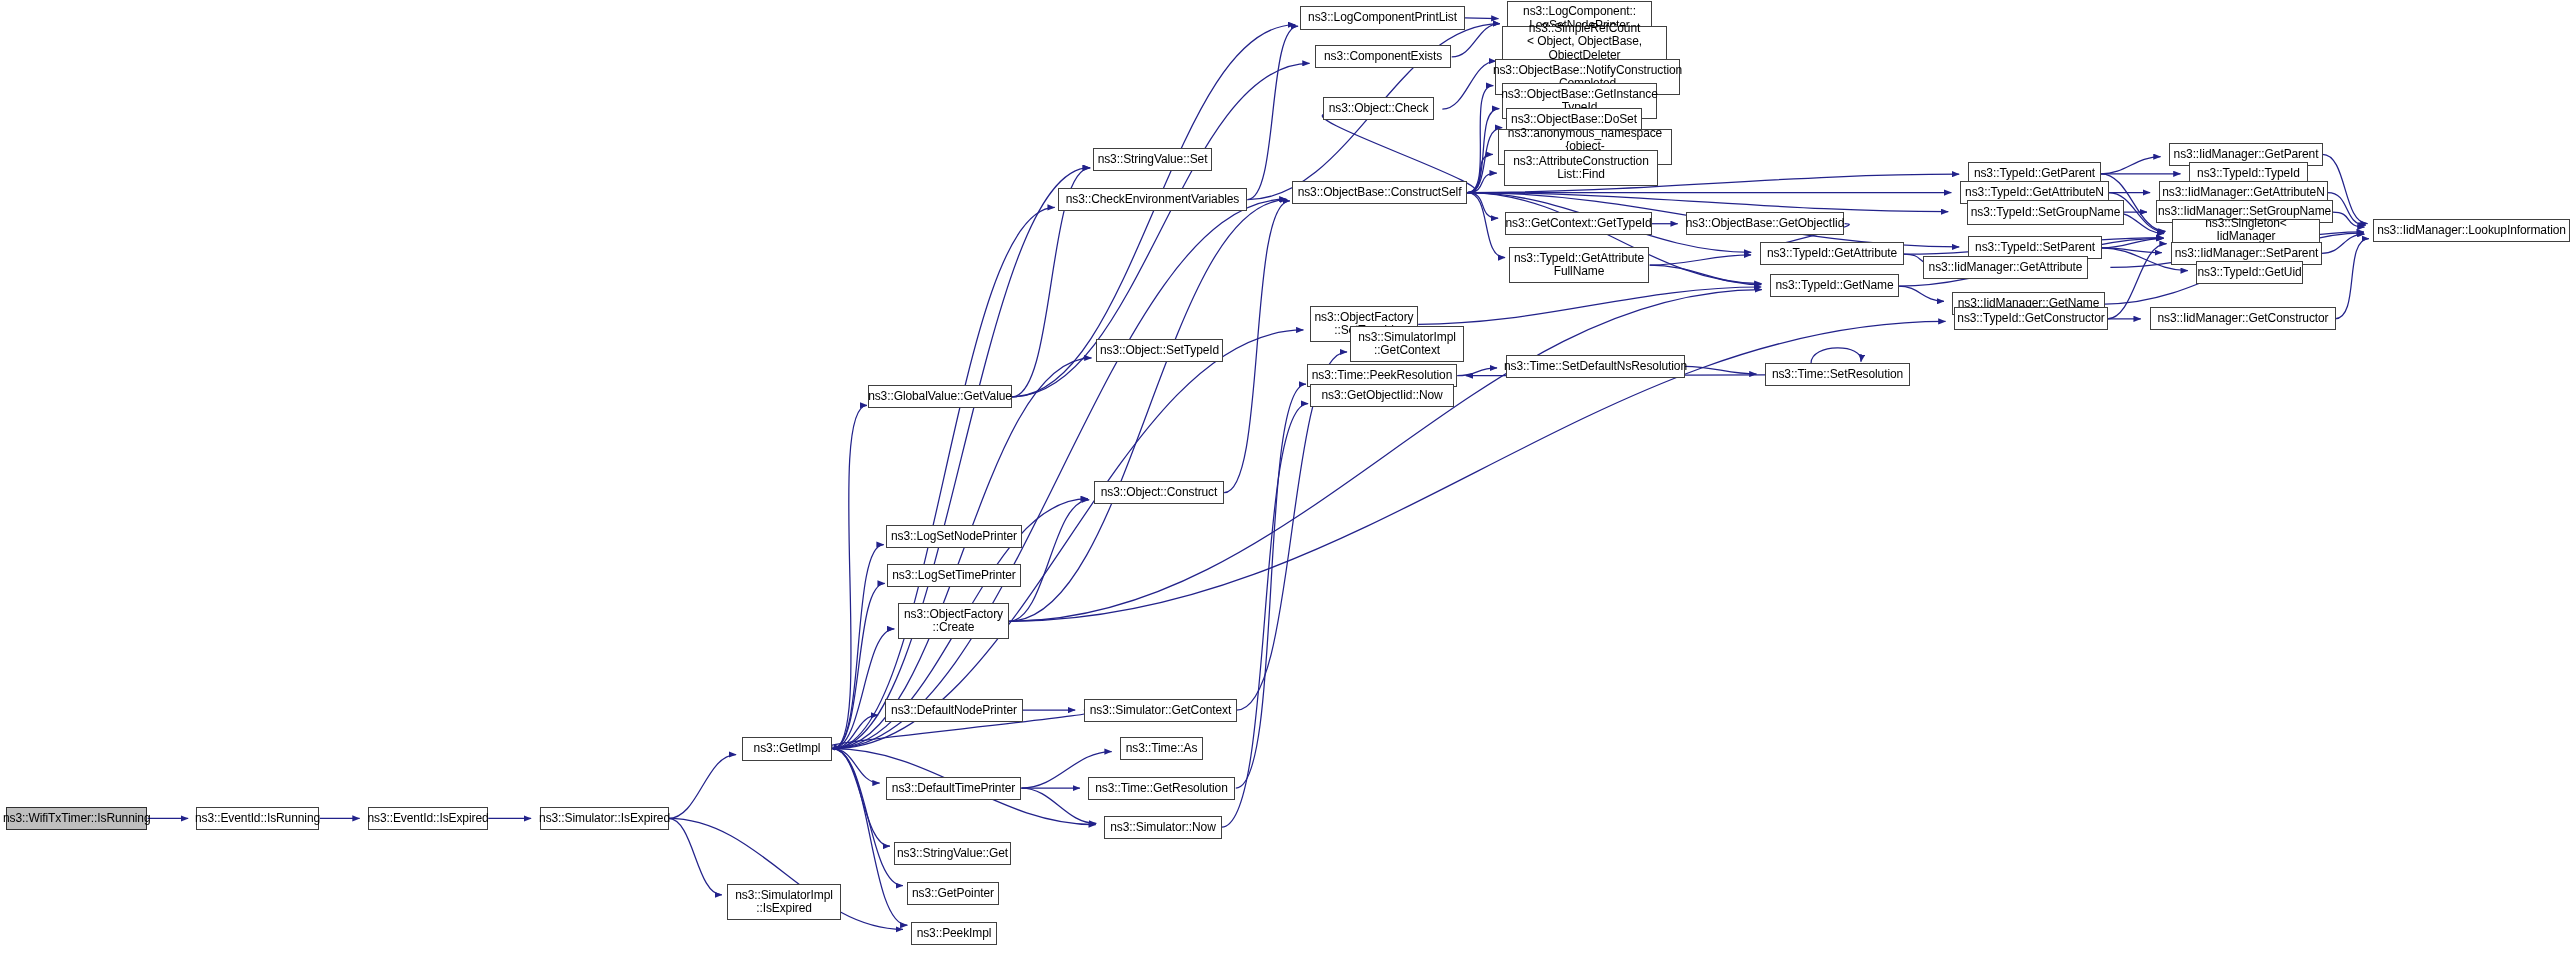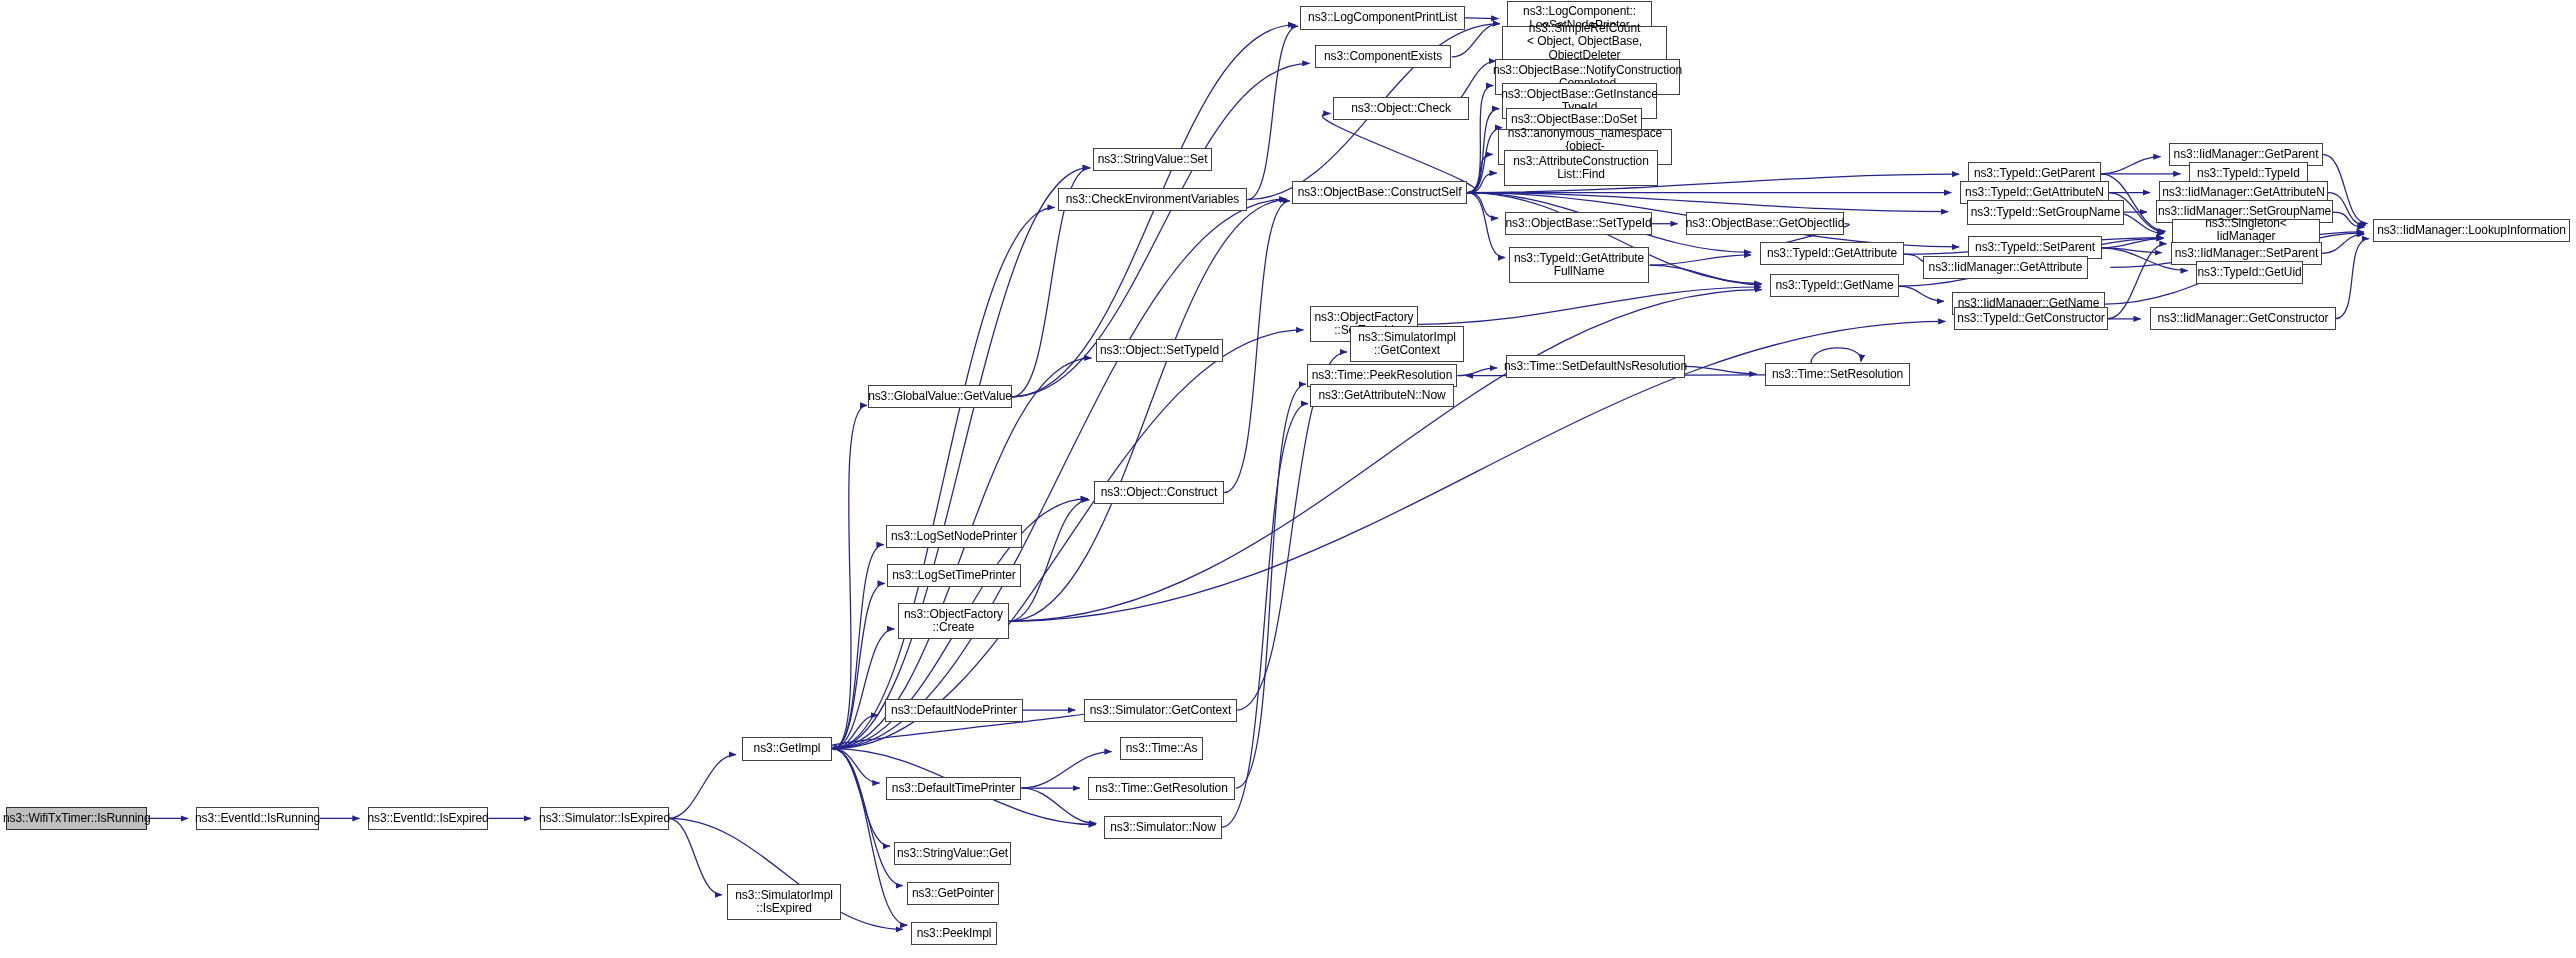--- a/index.html
+++ b/index.html
@@ -163,44 +163,44 @@
       <div class="node" style="left: 1093px; top: 148px; width: 119px; height: 23.4px;">ns3::StringValue::Set</div>
       <div class="node" style="left: 1058px; top: 188px; width: 189px; height: 23.4px;">ns3::CheckEnvironmentVariables</div>
       <div class="node" style="left: 1096px; top: 339px; width: 127px; height: 23.4px;">ns3::Object::SetTypeId</div>
       <div class="node" style="left: 1094px; top: 481px; width: 130px; height: 23.4px;">ns3::Object::Construct</div>
       <div class="node" style="left: 1084px; top: 699px; width: 153px; height: 23.4px;">ns3::Simulator::GetContext</div>
       <div class="node" style="left: 1120px; top: 737px; width: 83px; height: 23.4px;">ns3::Time::As</div>
       <div class="node" style="left: 1088px; top: 777px; width: 147px; height: 23.4px;">ns3::Time::GetResolution</div>
       <div class="node" style="left: 1104px; top: 816px; width: 118px; height: 23.4px;">ns3::Simulator::Now</div>
       <div class="node" style="left: 1300px; top: 6.2px; width: 165px; height: 23.4px;">ns3::LogComponentPrintList</div>
       <div class="node" style="left: 1315px; top: 45px; width: 136px; height: 23.4px;">ns3::ComponentExists</div>
-      <div class="node" style="left: 1323px; top: 97px; width: 136px; height: 23.4px; margin-left: 10px;">ns3::Object::Check</div>
+      <div class="node" style="left: 1323px; top: 97px; width: 111px; height: 23.4px;">ns3::Object::Check</div>
       <div class="node" style="left: 1292px; top: 181px; width: 175px; height: 23.4px;">ns3::ObjectBase::ConstructSelf</div>
       <div class="node" style="left: 1310px; top: 306px; width: 108px; height: 36px;">ns3::ObjectFactory
 ::SetTypeId</div>
       <div class="node" style="left: 1350px; top: 326px; width: 114px; height: 36px;">ns3::SimulatorImpl
 ::GetContext</div>
       <div class="node" style="left: 1307px; top: 364px; width: 150px; height: 23.4px;">ns3::Time::PeekResolution</div>
-      <div class="node" style="left: 1310px; top: 384px; width: 144px; height: 23.4px;">ns3::GetAttributeN::Now</div>
+      <div class="node" style="left: 1310px; top: 384px; width: 144px; height: 23.4px;">ns3::GetObjectIid::Now</div>
       <div class="node" style="left: 1507px; top: 0.8px; width: 145px; height: 36px;">ns3::LogComponent::
 LogSetNodePrinter</div>
       <div class="node" style="left: 1502px; top: 26px; width: 165px; height: 59px;">ns3::SimpleRefCount
 &lt; Object, ObjectBase,
 ObjectDeleter &gt;::GetReference
 Count</div>
       <div class="node" style="left: 1495px; top: 59px; width: 185px; height: 36px;">ns3::ObjectBase::NotifyConstruction
 Completed</div>
       <div class="node" style="left: 1502px; top: 83px; width: 155px; height: 36px;">ns3::ObjectBase::GetInstance
 TypeId</div>
       <div class="node" style="left: 1506px; top: 108px; width: 136px; height: 23.4px;">ns3::ObjectBase::DoSet</div>
       <div class="node" style="left: 1498px; top: 129px; width: 174px; height: 36px;">ns3::anonymous_namespace
 {object-base::cc}::EnvDictionary</div>
       <div class="node" style="left: 1504px; top: 150px; width: 154px; height: 36px;">ns3::AttributeConstruction
 List::Find</div>
-      <div class="node" style="left: 1505px; top: 212px; width: 147px; height: 23.4px;">ns3::ObjectBase::SetTypeId</div>
+      <div class="node" style="left: 1505px; top: 212px; width: 147px; height: 23.4px;">ns3::GetContext::GetTypeId</div>
       <div class="node" style="left: 1509px; top: 247px; width: 140px; height: 36px;">ns3::TypeId::GetAttribute
 FullName</div>
       <div class="node" style="left: 1686px; top: 212px; width: 158px; height: 23.4px;">ns3::ObjectBase::GetObjectIid</div>
       <div class="node" style="left: 1760px; top: 242px; width: 144px; height: 23.4px;">ns3::TypeId::GetAttribute</div>
       <div class="node" style="left: 1770px; top: 274px; width: 129px; height: 23.4px;">ns3::TypeId::GetName</div>
       <div class="node" style="left: 1968px; top: 162px; width: 133px; height: 23.4px;">ns3::TypeId::GetParent</div>
       <div class="node" style="left: 1960px; top: 181px; width: 149px; height: 23.4px;">ns3::TypeId::GetAttributeN</div>
       <div class="node" style="left: 1957px; top: 200px; width: 157px; height: 25px; margin-left: 10px;">ns3::TypeId::SetGroupName</div>
       <div class="node" style="left: 1968px; top: 236px; width: 134px; height: 23.4px;">ns3::TypeId::SetParent</div>
       <div class="node" style="left: 1923px; top: 256px; width: 165px; height: 23.4px;">ns3::IidManager::GetAttribute</div>

